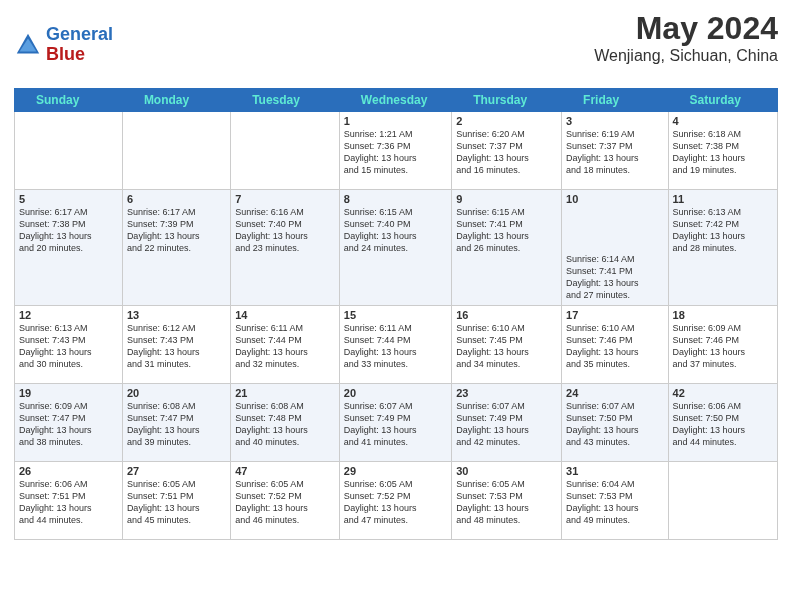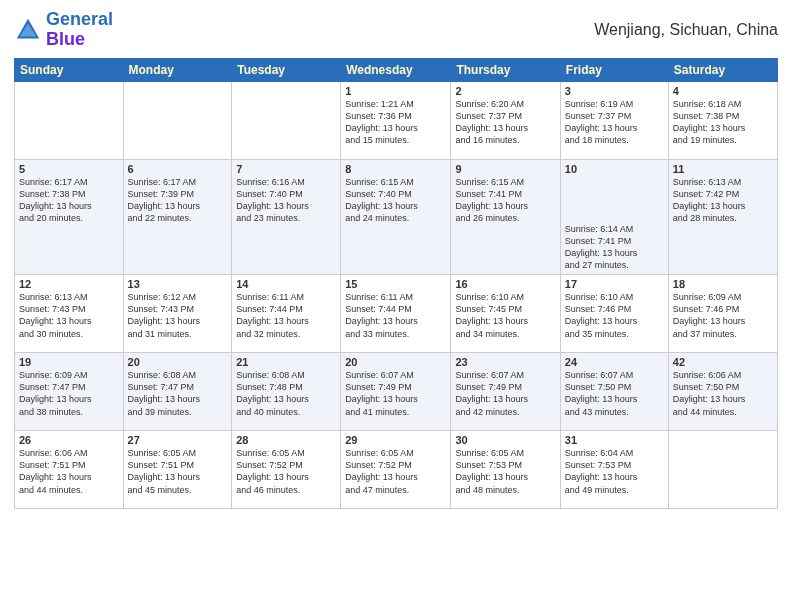--- a/index.html
+++ b/index.html
@@ -11,37 +11,37 @@
       overflow: hidden;
     }
     .page {
       width: 792px;
       height: 612px;
       padding: 10px 14px;
     }
     .header {
       display: flex;
       justify-content: space-between;
-      align-items: center;
-      margin-bottom: 8px;
+      align-items: flex-end;
+      margin-bottom: 23px;
       gap: 36px;
     }
     .logo {
       display: flex;
       align-items: center;
       gap: 4px;
     }
     .logo-text {
       font-size: 18px;
       font-weight: bold;
       color: #333;
       line-height: 1.1;
     }
     .logo-text span {
-      color: #6d28d9;
+      color: #b91c1c;
     }
     .logo-icon {
       width: 28px;
       height: 28px;
     }
     .title-block {
       text-align: right;
     }
     .main-title {
       font-size: 32px;
@@ -53,23 +53,23 @@
       color: #333;
       font-weight: normal;
     }
     .calendar-table {
       width: 100%;
       border-collapse: collapse;
       font-size: 10px;
     }
     .calendar-table thead th {
       background-color: #2a6ebb;
-      color: #fef9c3;
+      color: #5eead4;
       text-align: left;
-      padding: 4px 5px;
+      padding: 4px 21px;
       font-size: 12px;
       font-weight: bold;
       border: 1px solid #2a6ebb;
     }
     .calendar-table tbody td {
       border: 1px solid #ccc;
       vertical-align: top;
       padding: 3px 4px;
       width: 113px;
       min-height: 75px;
@@ -109,20 +109,21 @@
       <svg class="logo-icon" viewBox="0 0 30 30">
         <polygon points="15,3 27,24 3,24" fill="#2a6ebb"></polygon>
         <polygon points="15,8 24,22 6,22" fill="#5a9ee0"></polygon>
       </svg>
       <div class="logo-text">
         <span style="color:#2a6ebb">General</span><br>
         <span>Blue</span>
       </div>
     </div>
     <div class="title-block">
+      <div class="main-title">May 2024</div>
       <div class="subtitle">Wenjiang, Sichuan, China</div>
     </div>
   </div>
 
   <table class="calendar-table">
     <thead>
       <tr id="col-headers">
           <th>Sunday</th>
           <th>Monday</th>
           <th>Tuesday</th>
@@ -328,21 +329,21 @@
 and 44 minutes.</div>
           </td>
           <td>
             <span class="day-number">27</span>
             <div class="day-info" style="white-space: pre-line;">Sunrise: 6:05 AM
 Sunset: 7:51 PM
 Daylight: 13 hours
 and 45 minutes.</div>
           </td>
           <td>
-            <span class="day-number">28</span>
+            <span class="day-number">47</span>
             <div class="day-info" style="white-space: pre-line;">Sunrise: 6:05 AM
 Sunset: 7:52 PM
 Daylight: 13 hours
 and 46 minutes.</div>
           </td>
           <td>
             <span class="day-number">29</span>
             <div class="day-info" style="white-space: pre-line;">Sunrise: 6:05 AM
 Sunset: 7:52 PM
 Daylight: 13 hours

